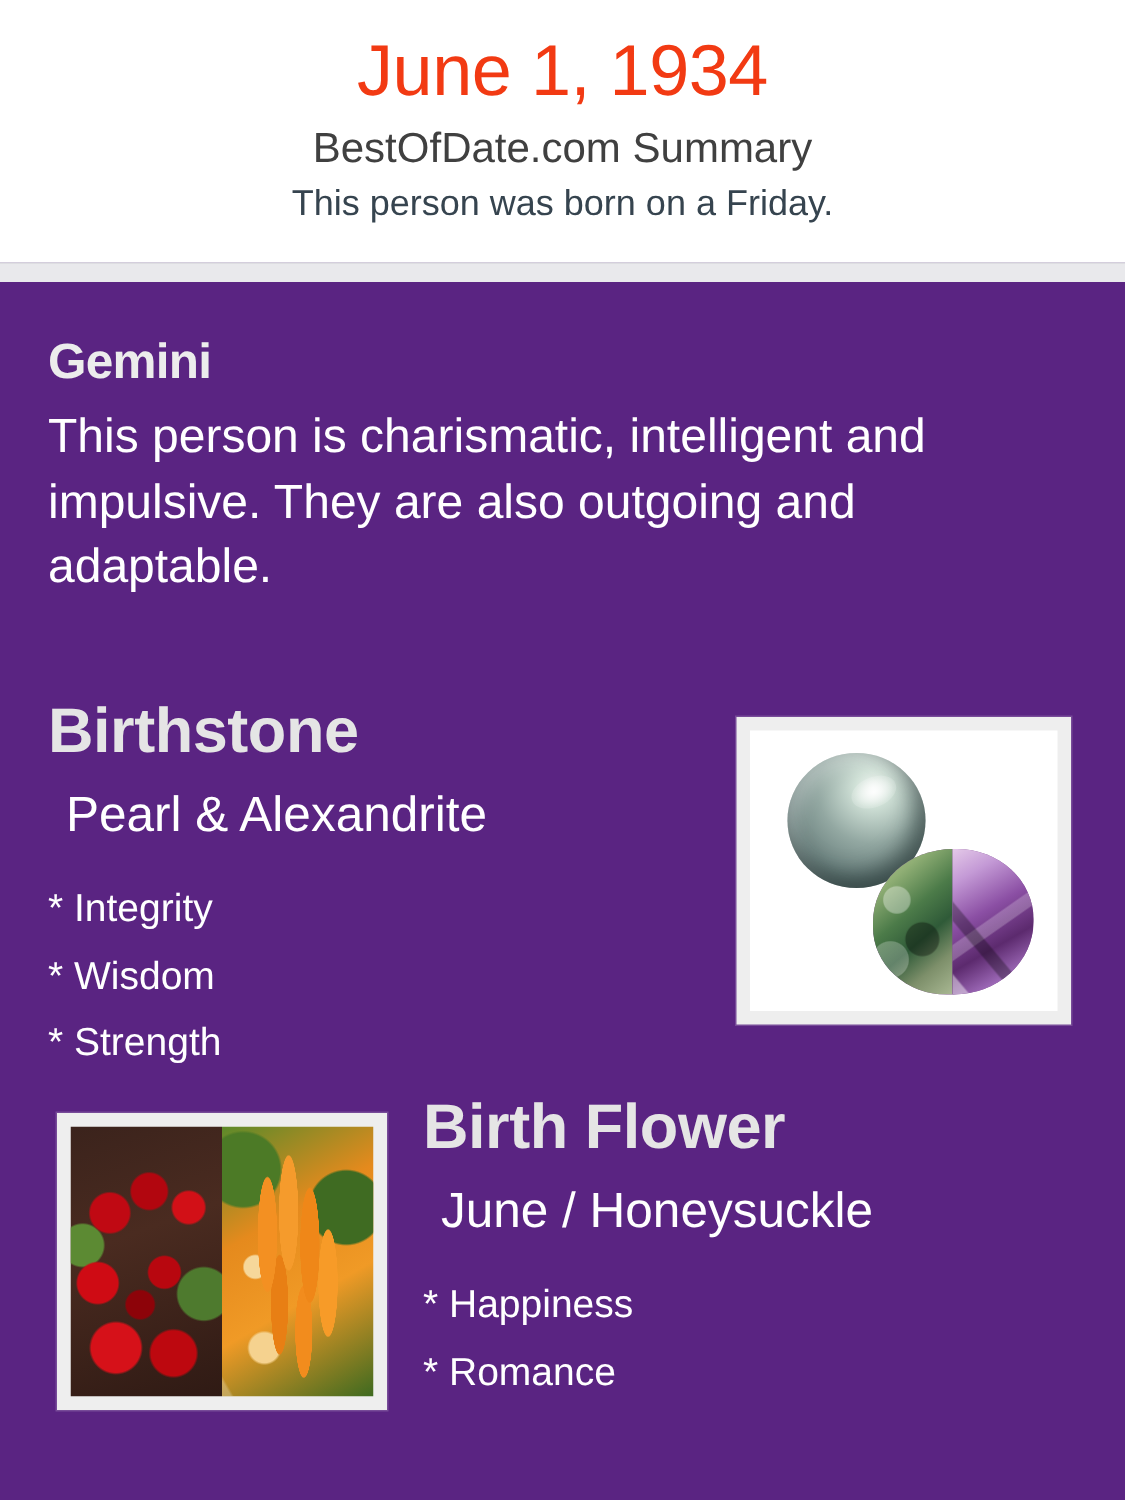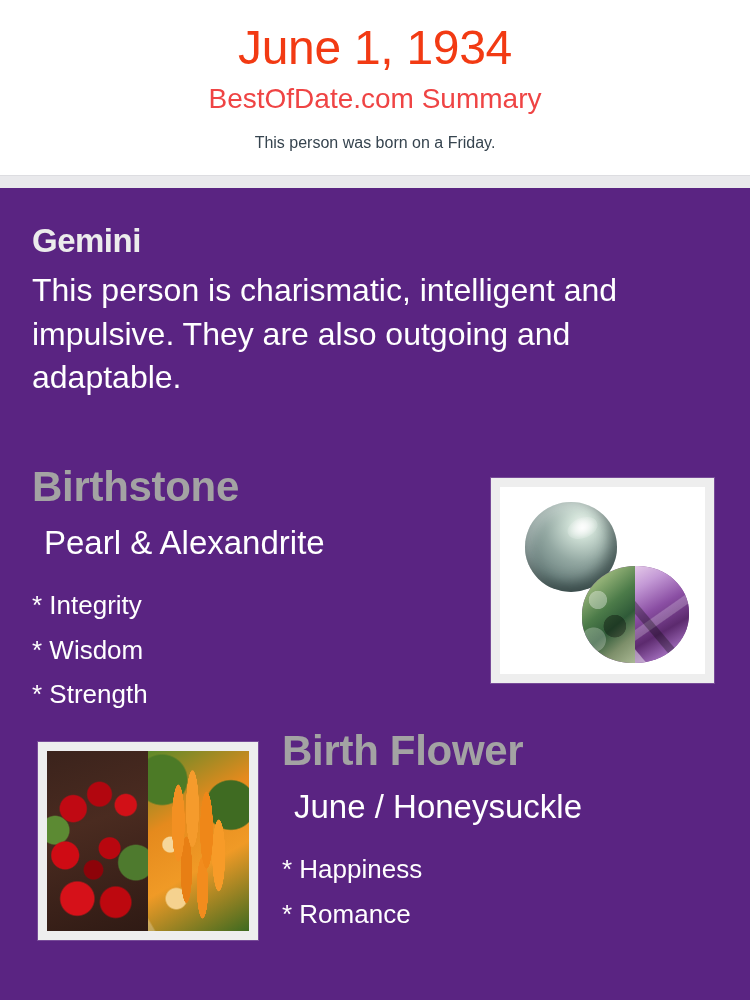--- a/index.html
+++ b/index.html
@@ -41,26 +41,26 @@
     line-height: 1.1;
     color: #f23a13;
     letter-spacing: -0.3px;
   }
   .header-subtitle {
     margin: 0;
     padding-top: 8px;
     font-size: 28px;
     font-weight: 400;
     line-height: 1.15;
-    color: #ef4444;
+    color: #404040;
   }
   .header-note {
-    margin: 12px;
+    margin: 0;
     padding-top: 7px;
-    font-size: 16px;
+    font-size: 24px;
     font-weight: 400;
     line-height: 1.15;
     color: #36444f;
   }
 
   .divider-band {
     position: absolute;
     left: 0;
     top: 175px;
     width: 750px;
@@ -117,21 +117,21 @@
     position: absolute;
     left: 32px;
     top: 0;
     width: 445px;
   }
   .section-title {
     margin: 0;
     font-size: 42px;
     font-weight: bold;
     line-height: 1.05;
-    color: #a3a3a3;
+    color: #e5e5e5;
     letter-spacing: -0.3px;
   }
   .section-sub {
     margin: 12px;
     padding-top: 4px;
     font-size: 33px;
     font-weight: 400;
     line-height: 1.12;
     color: #ffffff;
   }

